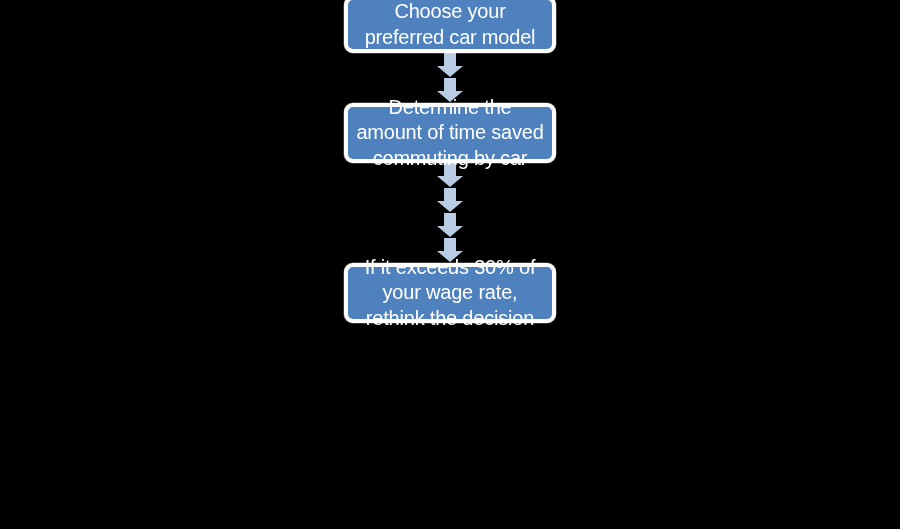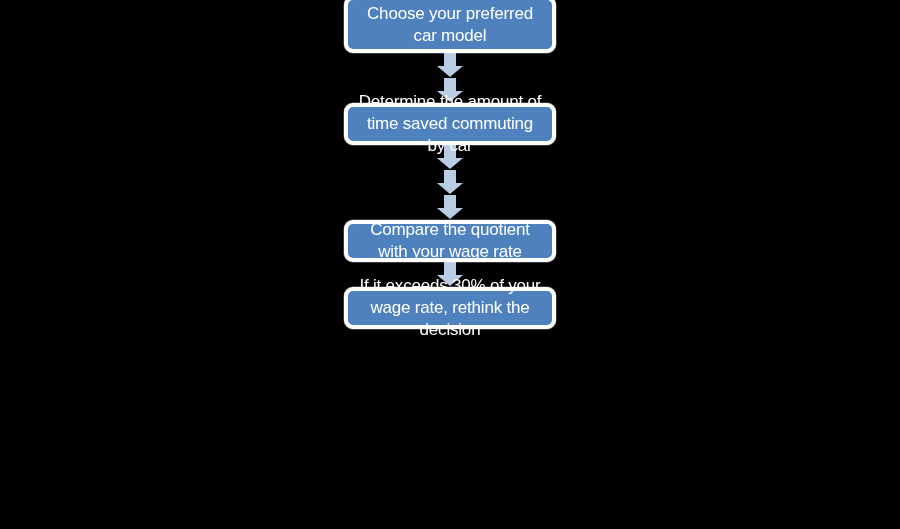--- a/index.html
+++ b/index.html
@@ -41,30 +41,30 @@
     border-radius: 9px;
     padding: 6px 8px;
     display: flex;
     align-items: center;
     justify-content: center;
     text-align: center;
     box-shadow: 0 0 0 0.5px rgba(255,255,255,0.45);
   }
   .node-label {
     color: #FFFFFF;
-    font-size: 17px;
+    font-size: 20px;
     line-height: 1.28;
     font-family: "Liberation Sans", sans-serif;
     letter-spacing: -0.2px;
     white-space: pre-wrap;
   }
 
   .node.h-a { height: 57px; }
   .node.h-b { height: 56px; }
-  .node.h-c { height: 42px; }
+  .node.h-c { height: 60px; }
 
   
   .connector {
     width: 28px;
     height: 25px;
     display: block;
     flex: none;
   }
   .connector svg { display: block; width: 28px; height: 25px; }
 </style>
@@ -108,23 +108,20 @@
       </svg>
     </span>
 
 
     <span class="connector">
       <svg viewBox="0 0 28 25" xmlns="http://www.w3.org/2000/svg" aria-hidden="true">
         <polygon points="8,0 20,0 20,13 27,13 14,24 1,13 8,13" fill="#B8CCE4"></polygon>
       </svg>
     </span>
 
-    <div class="node h-c">
-      <span class="node-label">Compare the quotient with your wage rate</span>
-    </div>
 
     <span class="connector">
       <svg viewBox="0 0 28 25" xmlns="http://www.w3.org/2000/svg" aria-hidden="true">
         <polygon points="8,0 20,0 20,13 27,13 14,24 1,13 8,13" fill="#B8CCE4"></polygon>
       </svg>
     </span>
 
     <div class="node h-c">
       <span class="node-label">If it exceeds 30% of your wage rate, rethink the decision</span>
     </div>

